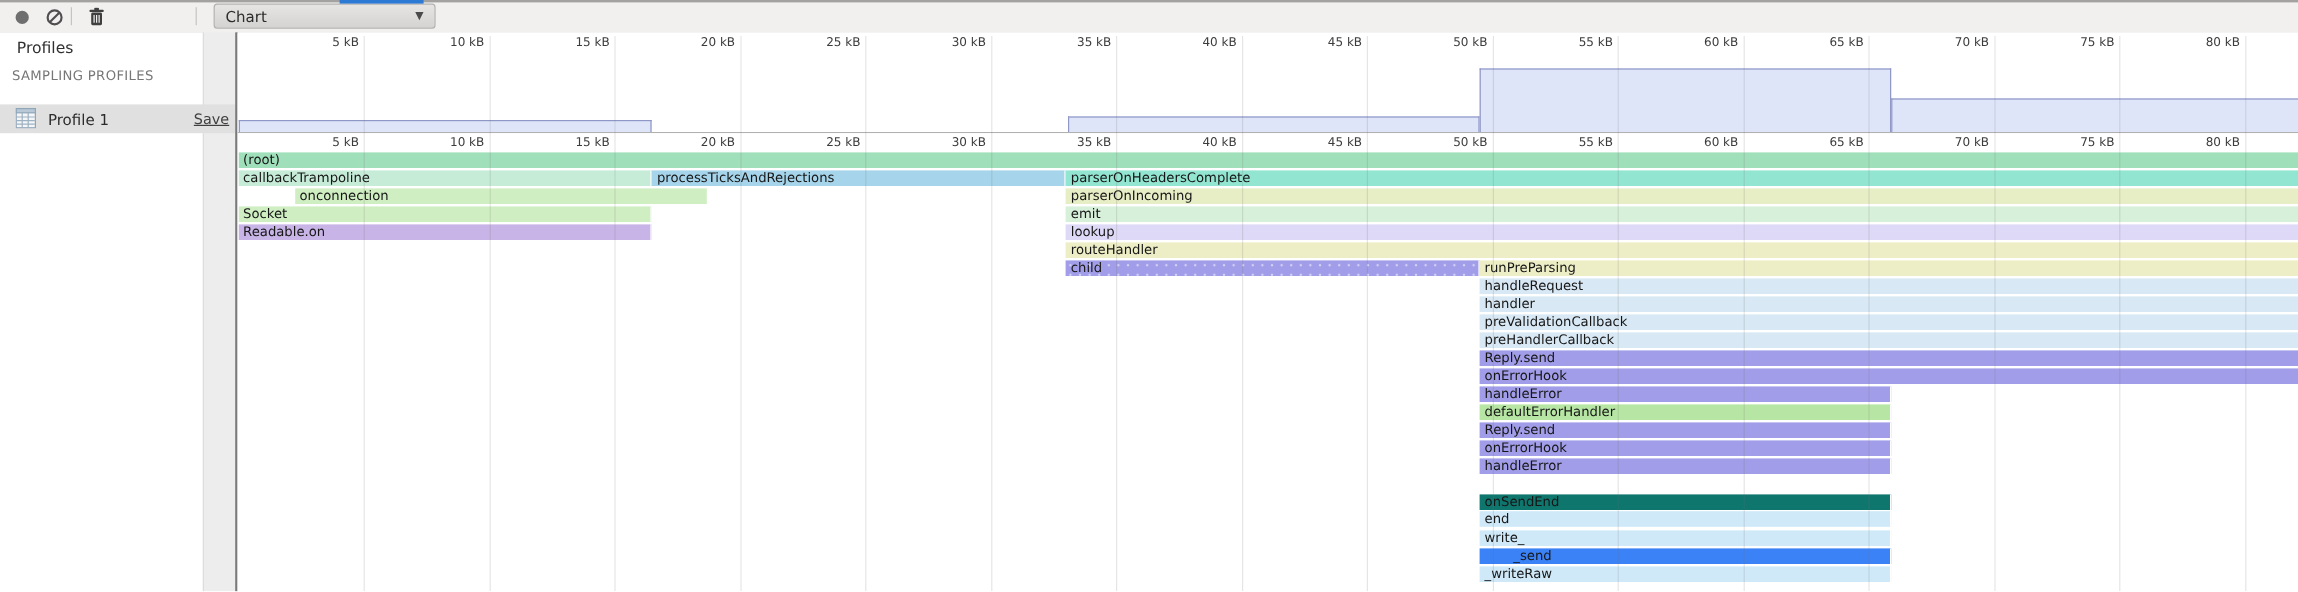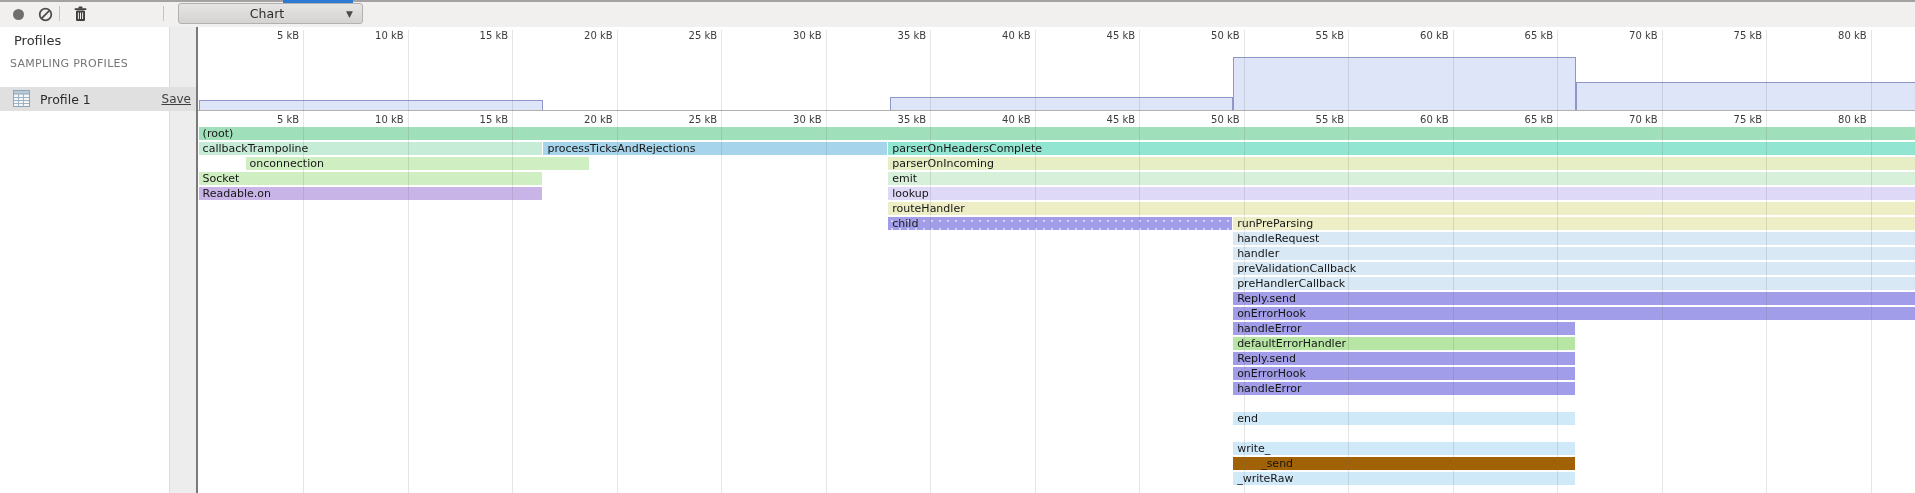--- a/index.html
+++ b/index.html
@@ -9,21 +9,21 @@
   
   .toolbar{position:absolute;left:0;top:0;width:1915px;height:27px;background:#f1f0ef;
            border-bottom:1px solid #c9c7c5;}
   .tab-strip-line{position:absolute;left:0;top:0;width:1915px;height:2px;background:#a4a2a0;}
   .tab-underline{position:absolute;top:0;height:3px;background:#2d7ad4;}
   .tb-icon{position:absolute;top:4px;width:20px;height:20px;display:flex;align-items:center;justify-content:center;cursor:pointer;}
   .tb-sep{position:absolute;top:6px;width:1px;height:15px;background:#c6c4c2;}
   .chart-select{position:absolute;left:178px;top:3px;width:185px;height:21px;
                 background:linear-gradient(#e7e5e3,#d5d3d1);border:1px solid #b3b1af;border-radius:3px;
                 box-sizing:border-box;display:flex;align-items:center;cursor:pointer;}
-  .chart-select .lbl{font-size:12.5px;color:#2d2d2d;padding-left:9px;flex:1;text-align:center;}
+  .chart-select .lbl{font-size:12.5px;color:#2d2d2d;padding-left:9px;flex:1;}
   .chart-select .caret{font-size:9px;color:#4a4a4a;padding-right:9px;}
   
   .sidebar{position:absolute;left:0;top:27px;width:196px;height:466px;background:#fff;}
   .scroll-gutter{position:absolute;left:169px;top:0;width:27px;height:466px;background:#ecedec;border-left:1px solid #dcdcdc;}
   .pane-divider{position:absolute;left:196px;top:27px;width:2px;height:466px;background:#7a7a7a;}
   .sb-title{position:absolute;left:14px;top:6px;font-size:13px;color:#303030;}
   .sb-section{position:absolute;left:10px;top:30px;font-size:11px;color:#767676;letter-spacing:.3px;}
   .profile-row{position:absolute;left:0;top:60px;width:196px;height:24px;background:#e0e0e0;cursor:pointer;}
   .profile-icon{position:absolute;left:13px;top:3px;}
   .profile-name{position:absolute;left:40px;top:5px;font-size:12.5px;color:#2b2b2b;}
@@ -165,23 +165,23 @@
         <div class="bar" style="left: 1035.15px; width: 683.43px; top: 136px; background: rgb(216, 232, 244);">preValidationCallback</div>
         <div class="bar" style="left: 1035.15px; width: 683.43px; top: 151px; background: rgb(216, 232, 244);">preHandlerCallback</div>
         <div class="bar" style="left: 1035.15px; width: 683.43px; top: 166px; background: rgb(161, 157, 232);">Reply.send</div>
         <div class="bar" style="left: 1035.15px; width: 683.43px; top: 181px; background: rgb(161, 157, 232);">onErrorHook</div>
         <div class="bar" style="left: 1035.15px; width: 342.76px; top: 196px; background: rgb(161, 157, 232);">handleError</div>
         <div class="bar" style="left: 1035.15px; width: 342.76px; top: 211px; background: rgb(183, 230, 164);">defaultErrorHandler</div>
         <div class="bar" style="left: 1035.15px; width: 342.76px; top: 226px; background: rgb(161, 157, 232);">Reply.send</div>
         <div class="bar" style="left: 1035.15px; width: 342.76px; top: 241px; background: rgb(161, 157, 232);">onErrorHook</div>
         <div class="bar" style="left: 1035.15px; width: 342.76px; top: 256px; background: rgb(161, 157, 232);">handleError</div>
         <div class="bar" style="left: 1035.15px; width: 342.76px; top: 286px; background: #0f766e;">onSendEnd</div>
-        <div class="bar" style="left: 1035.15px; width: 342.76px; top: 286px; background: rgb(207, 233, 249);">end</div>
+        <div class="bar" style="left: 1035.15px; width: 342.76px; top: 300px; background: rgb(207, 233, 249);">end</div>
         <div class="bar" style="left: 1035.15px; width: 342.76px; top: 316px; background: rgb(207, 233, 249);">write_</div>
-        <div class="bar" style="left: 1035.15px; width: 342.76px; top: 331px; background: #a16207; padding-left: 28px;">_send</div>
+        <div class="bar" style="left: 1035.15px; width: 342.76px; top: 331px; background: #3b82f6; padding-left: 28px;">_send</div>
         <div class="bar" style="left: 1035.15px; width: 342.76px; top: 346px; background: rgb(207, 233, 249);">_writeRaw</div>
       </div>
     <div id="grid-layer" style="position:absolute;left:0;top:0;width:1717px;height:466px;pointer-events:none;">
         <div class="gridline" style="left: 105.1px; top: 3px; height: 463px;"></div>
         <div class="gridline" style="left: 209.6px; top: 3px; height: 463px;"></div>
         <div class="gridline" style="left: 314.1px; top: 3px; height: 463px;"></div>
         <div class="gridline" style="left: 418.6px; top: 3px; height: 463px;"></div>
         <div class="gridline" style="left: 523.1px; top: 3px; height: 463px;"></div>
         <div class="gridline" style="left: 627.6px; top: 3px; height: 463px;"></div>
         <div class="gridline" style="left: 732.1px; top: 3px; height: 463px;"></div>

